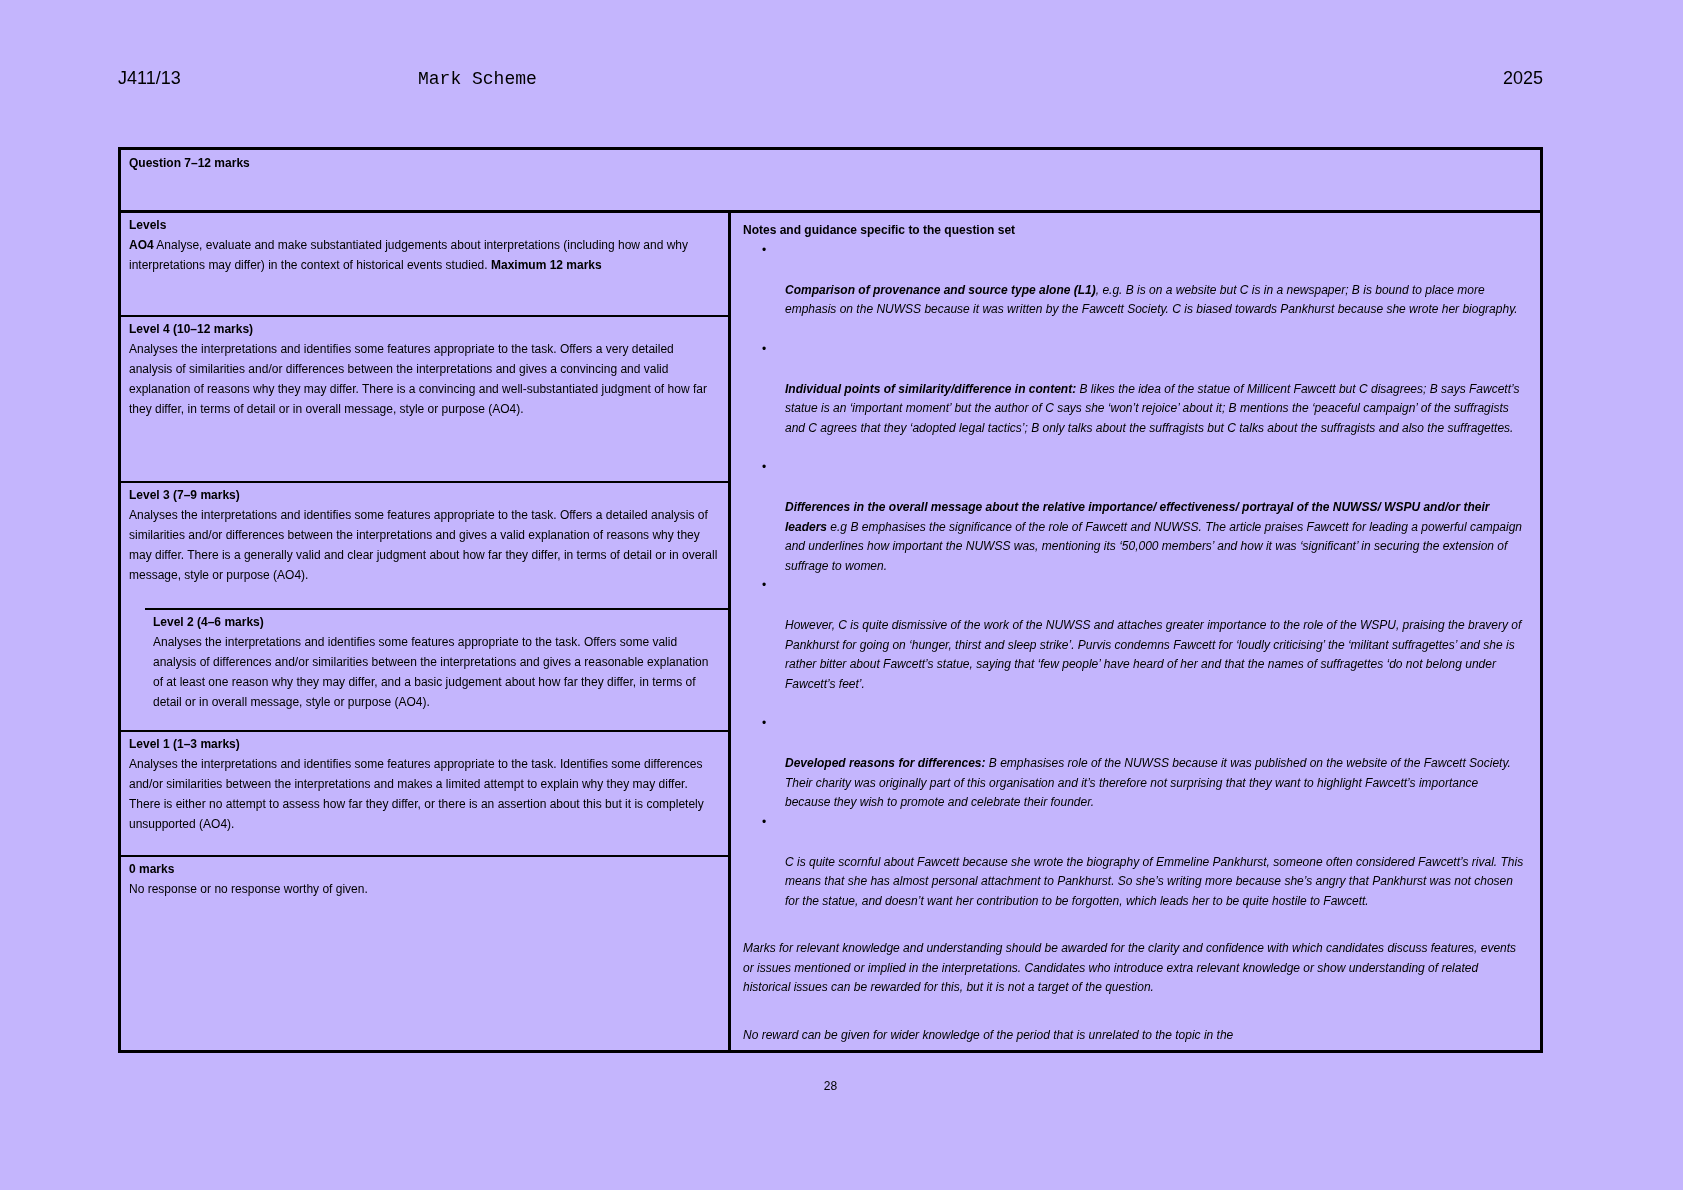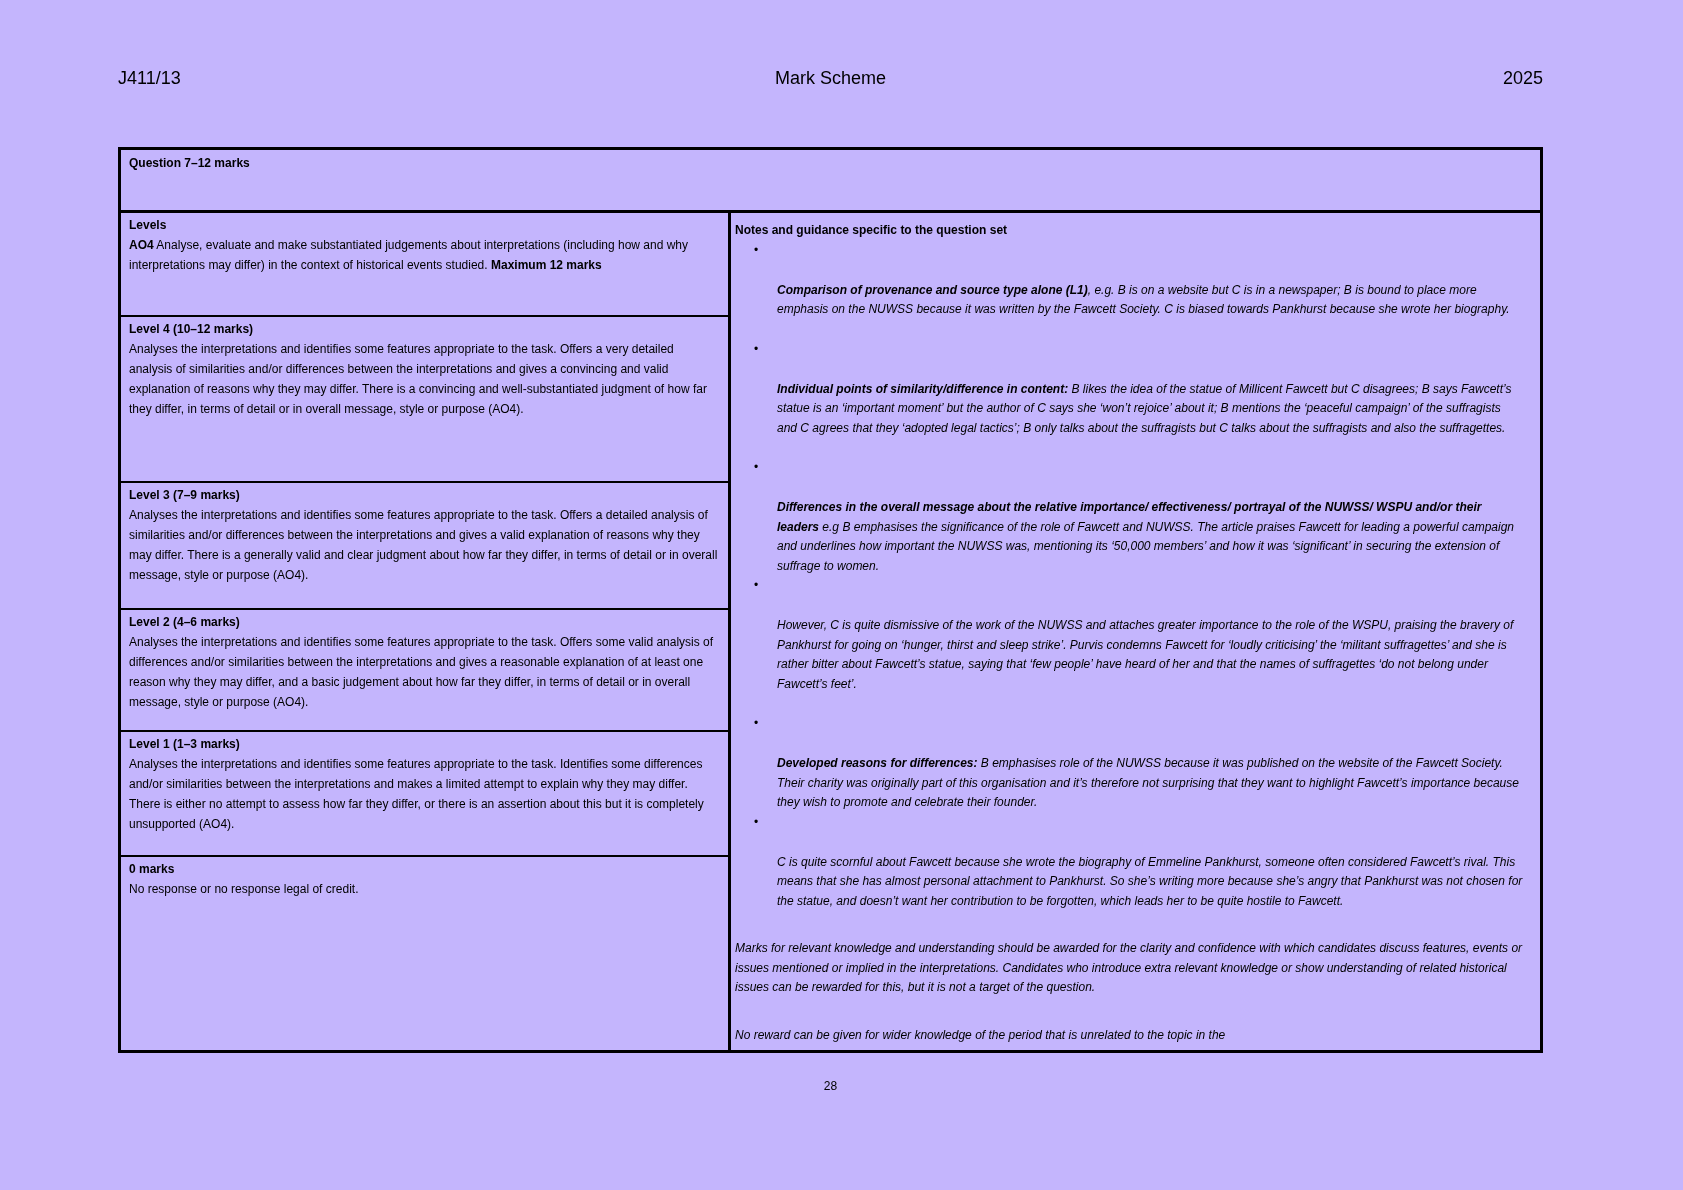--- a/index.html
+++ b/index.html
@@ -14,21 +14,21 @@
     overflow: hidden;
   }
   
   .doc-header {
     position: absolute;
     top: 68px; left: 118px; width: 1425px;
     display: flex; align-items: baseline;
     font-size: 18px;
   }
   .doc-header .left  { width: 300px; text-align: left; }
-  .doc-header .mid   { flex: 1; text-align: center; }
+  .doc-header .mid   { flex: 1; text-align: left; font-family: Liberation Mono, monospace; }
   .doc-header .right { width: 300px; text-align: right; }
   .doc-footer {
     position: absolute;
     top: 1079px; left: 118px; width: 1425px;
     text-align: center; font-size: 12px;
   }
   
   .rubric {
     position: absolute;
     top: 147px; left: 118px;
@@ -46,31 +46,31 @@
   }
   .cols { flex: 1; display: flex; min-height: 0; }
   .col-left {
     flex: 0 0 610px;
     border-right: 3px solid #000;
     display: flex; flex-direction: column;
     min-height: 0;
   }
   .col-right {
     flex: 1;
-    padding: 8px 12px 0 4px;
+    padding: 8px 12px 0 12px;
     font-style: italic;
     line-height: 19.5px;
     overflow: hidden;
   }
   .lcell { padding: 2px 8px 10px 8px; overflow: hidden; }
   .lcell + .lcell { border-top: 2px solid #000; }
   .r-ao     { flex: 0 0 102px; }
   .r-level4 { flex: 0 0 166px; }
   .r-level3 { flex: 0 0 127px; }
-  .r-level2 { flex: 0 0 122px; }
+  .r-level2 { flex: 0 0 122px; margin-left: 24px; }
   .r-level1 { flex: 0 0 125px; }
   .r-zero   { flex: 1; }
   .bold { font-weight: bold; }
   .cell-heading { font-weight: bold; }
   
   .notes-title { font-weight: bold; font-style: normal; }
   .notes-intro { margin-top: 19px; }
   .bullet { display: flex; }
   .bullet.gap { margin-top: 20px; }
   .bullet .marker { flex: 0 0 42px; text-align: center; font-style: normal; }
@@ -119,21 +119,21 @@
           <div>Analyses the interpretations and identifies some features appropriate to the task. Offers some valid analysis of differences and/or similarities between the interpretations and gives a reasonable explanation of at least one reason why they may differ, and a basic judgement about how far they differ, in terms of detail or in overall message, style or purpose (AO4).</div>
         </div>
 
         <div class="lcell r-level1">
           <div class="cell-heading">Level 1 (1–3 marks)</div>
           <div>Analyses the interpretations and identifies some features appropriate to the task.  Identifies some differences and/or similarities between the interpretations and makes a limited attempt to explain why they may differ. There is either no attempt to assess how far they differ, or there is an assertion about this but it is completely unsupported (AO4).</div>
         </div>
 
         <div class="lcell r-zero">
           <div class="cell-heading">0 marks</div>
-          <div>No response or no response legal of credit.</div>
+          <div>No response or no response worthy of given.</div>
         </div>
 
       </div>
 
       <div class="col-right">
 
         <div class="notes-title">Notes and guidance specific to the question set</div>
 
         <div class="bullet">
           <span class="marker">•</span>

